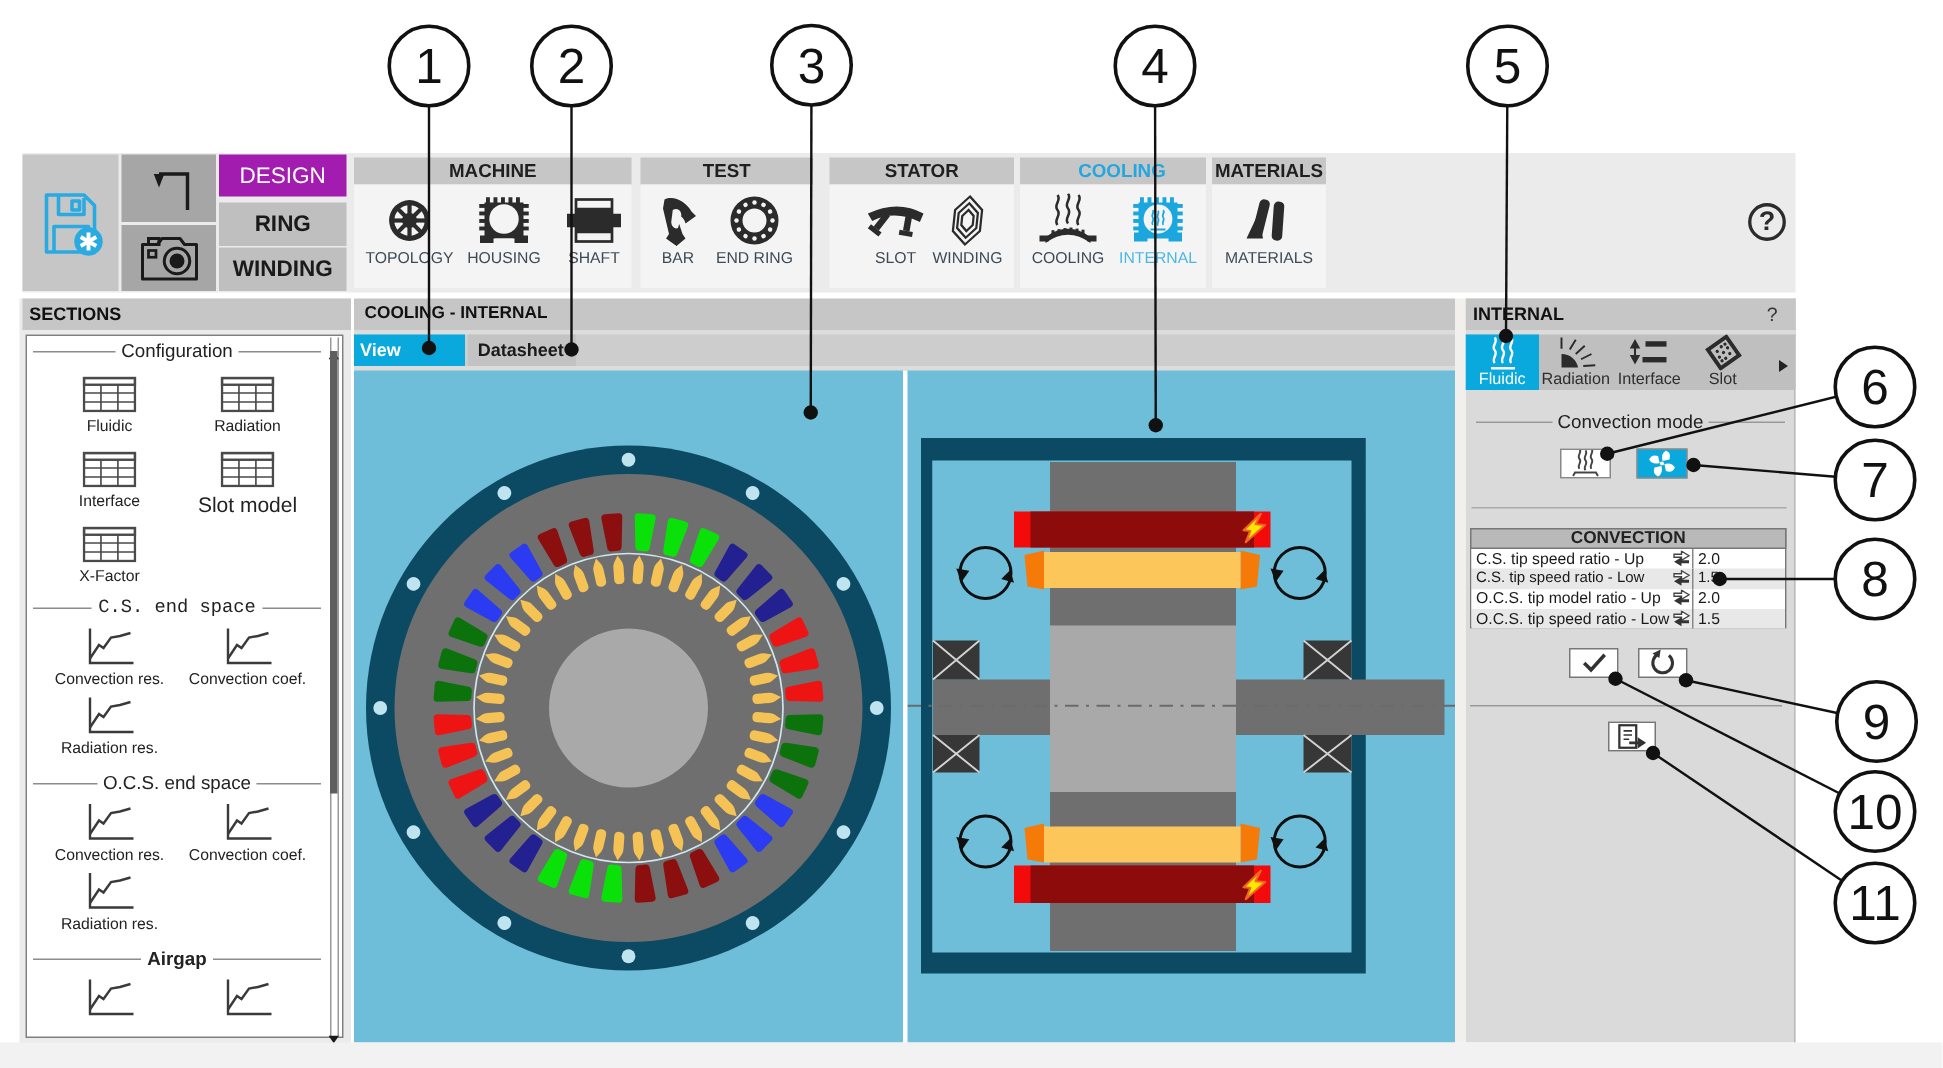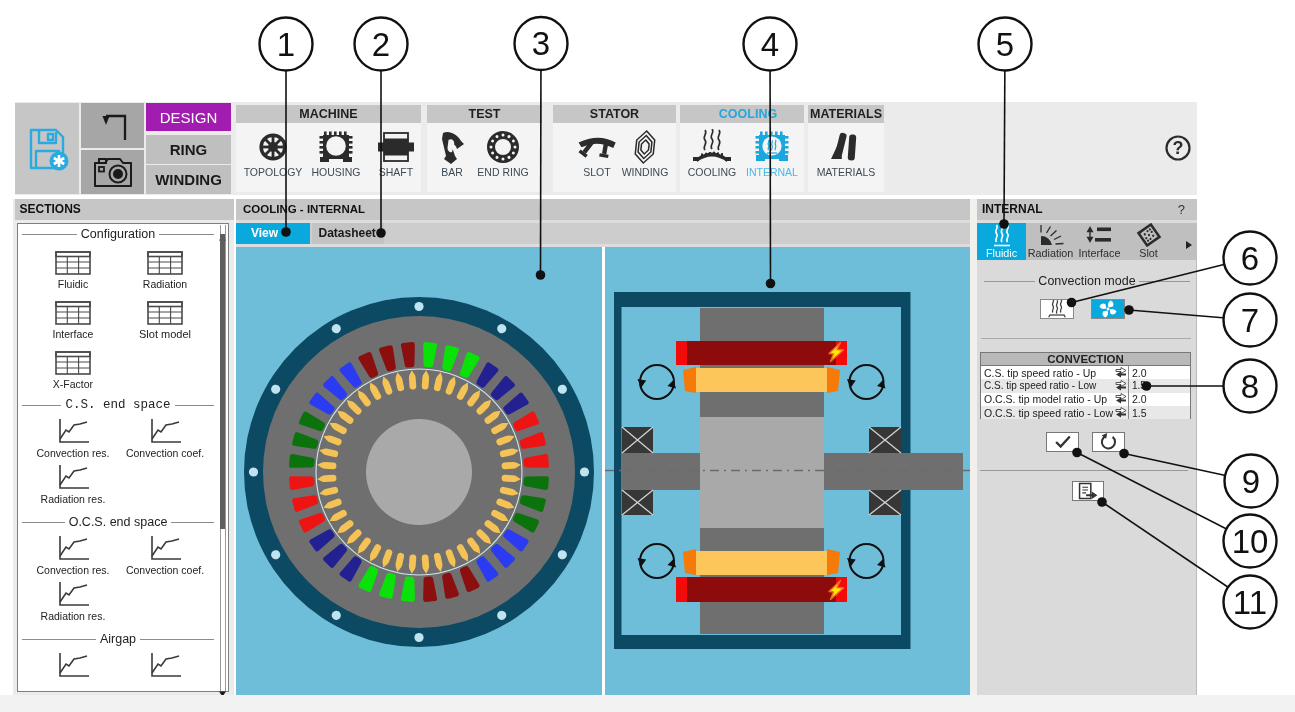--- a/index.html
+++ b/index.html
@@ -278,21 +278,21 @@
 <div style="position:absolute;left:25px;top:328px;width:96px;text-align:center;font-size:10.5px;color:#222;white-space:nowrap;">Interface</div>
 <div style="position:absolute;left:145px;top:301px;width:40px;height:24px;">
     <div class="ic" style="width:100%;height:100%">
       <svg width="36" height="24" viewBox="0 0 36 24">
         <rect x="1" y="1" width="34" height="22" fill="#fff" stroke="#4a4a4a" stroke-width="1.6"></rect>
         <rect x="1" y="1" width="34" height="4.5" fill="none" stroke="#4a4a4a" stroke-width="1.6"></rect>
         <path d="M1 11 H35 M1 17 H35 M12.3 5.5 V23 M23.6 5.5 V23" stroke="#4a4a4a" stroke-width="1.1" fill="none"></path>
       </svg>
     </div>
   </div>
-<div style="position:absolute;left:117px;top:328px;width:96px;text-align:center;font-size:11px;color:#222;white-space:nowrap;">Slot model</div>
+<div style="position:absolute;left:117px;top:328px;width:96px;text-align:center;font-size:14px;color:#222;white-space:nowrap;">Slot model</div>
 <div style="position:absolute;left:53px;top:351px;width:40px;height:24px;">
     <div class="ic" style="width:100%;height:100%">
       <svg width="36" height="24" viewBox="0 0 36 24">
         <rect x="1" y="1" width="34" height="22" fill="#fff" stroke="#4a4a4a" stroke-width="1.6"></rect>
         <rect x="1" y="1" width="34" height="4.5" fill="none" stroke="#4a4a4a" stroke-width="1.6"></rect>
         <path d="M1 11 H35 M1 17 H35 M12.3 5.5 V23 M23.6 5.5 V23" stroke="#4a4a4a" stroke-width="1.1" fill="none"></path>
       </svg>
     </div>
   </div>
 <div style="position:absolute;left:25px;top:378px;width:96px;text-align:center;font-size:10.5px;color:#222;white-space:nowrap;">X-Factor</div>
@@ -355,21 +355,21 @@
     <div class="ic" style="width:100%;height:100%">
       <svg width="34" height="28" viewBox="0 0 34 28">
         <path d="M4 1 V24 H33" stroke="#3a3a3a" stroke-width="1.6" fill="none"></path>
         <path d="M4 21 L10 12 L13 14 L18 7 L24 6 L31 4" stroke="#3a3a3a" stroke-width="1.6" fill="none"></path>
       </svg>
     </div>
   </div>
 <div style="position:absolute;left:25px;top:610px;width:96px;text-align:center;font-size:10.5px;color:#222;white-space:nowrap;">Radiation res.</div>
 <div style="position:absolute;left:22px;top:631px;width:192px;height:16px;display:flex;align-items:center;font-size:12.5px;color:#222;">
     <div style="flex:1;border-top:1px solid #8c8c8c;"></div>
-    <div style="padding:0 4px;">Airgap</div>
+    <div style="padding:0 4px;font-weight:bold;">Airgap</div>
     <div style="flex:1;border-top:1px solid #8c8c8c;"></div>
   </div>
 <div style="position:absolute;left:53px;top:654px;width:40px;height:24px;">
     <div class="ic" style="width:100%;height:100%">
       <svg width="34" height="28" viewBox="0 0 34 28">
         <path d="M4 1 V24 H33" stroke="#3a3a3a" stroke-width="1.6" fill="none"></path>
         <path d="M4 21 L10 12 L13 14 L18 7 L24 6 L31 4" stroke="#3a3a3a" stroke-width="1.6" fill="none"></path>
       </svg>
     </div>
   </div>
@@ -387,21 +387,21 @@
 <div style="position:absolute;left:219px;top:227px;width:7px;height:6px;"><svg width="7" height="6">
       <polygon points="3.5,0.5 7,5.5 0,5.5" fill="#1a1a1a"></polygon>
     </svg></div>
 <div style="position:absolute;left:219px;top:683px;width:7px;height:6px;"><svg width="7" height="6">
       <polygon points="3.5,5.5 7,0.5 0,0.5" fill="#1a1a1a"></polygon>
     </svg></div>
 <div style="position:absolute;left:220px;top:234px;width:5px;height:295px;background:#5e5e5e;"></div>
 <div style="position:absolute;left:236px;top:199px;width:734px;height:20.5px;background:#c6c6c6;display:flex;align-items:center;padding-left:7px;font-weight:bold;font-size:11.5px;color:#111;">COOLING - INTERNAL</div>
 <div style="position:absolute;left:236px;top:219.5px;width:734px;height:27px;background:#dcdcdc;"></div>
 <div style="position:absolute;left:236px;top:222.5px;width:734px;height:21.5px;background:#cdcdcd;"></div>
-<div style="position:absolute;left:236px;top:222.5px;width:74px;height:21.5px;background:#09a8dd;color:#fff;font-weight:bold;font-size:12px;display:flex;align-items:center;padding-left:15px;">View</div>
+<div style="position:absolute;left:236px;top:222.5px;width:74px;height:21.5px;background:#09a8dd;color:#fff;font-weight:bold;font-size:12px;display:flex;align-items:center;padding-left:4px;">View</div>
 <div style="position:absolute;left:311.5px;top:222.5px;width:72.5px;height:21.5px;background:#c3c3c3;color:#1a1a1a;font-weight:bold;font-size:12px;display:flex;align-items:center;padding-left:7px;">Datasheet</div>
 <div style="position:absolute;left:236px;top:245px;width:366px;height:450px;background:#6fbed9;"><svg width="366" height="450" viewBox="0 0 366 450">
       <g transform="translate(183.0,227.0)">
         <circle r="175" fill="#0c4a63"></circle>
         <circle r="156" fill="#6f6f6f"></circle>
         <circle cx="0" cy="-165.5" r="4.6" fill="#bfe3ef" transform="rotate(0)"></circle>
         <circle cx="0" cy="-165.5" r="4.6" fill="#bfe3ef" transform="rotate(30)"></circle>
         <circle cx="0" cy="-165.5" r="4.6" fill="#bfe3ef" transform="rotate(60)"></circle>
         <circle cx="0" cy="-165.5" r="4.6" fill="#bfe3ef" transform="rotate(90)"></circle>
         <circle cx="0" cy="-165.5" r="4.6" fill="#bfe3ef" transform="rotate(120)"></circle>

